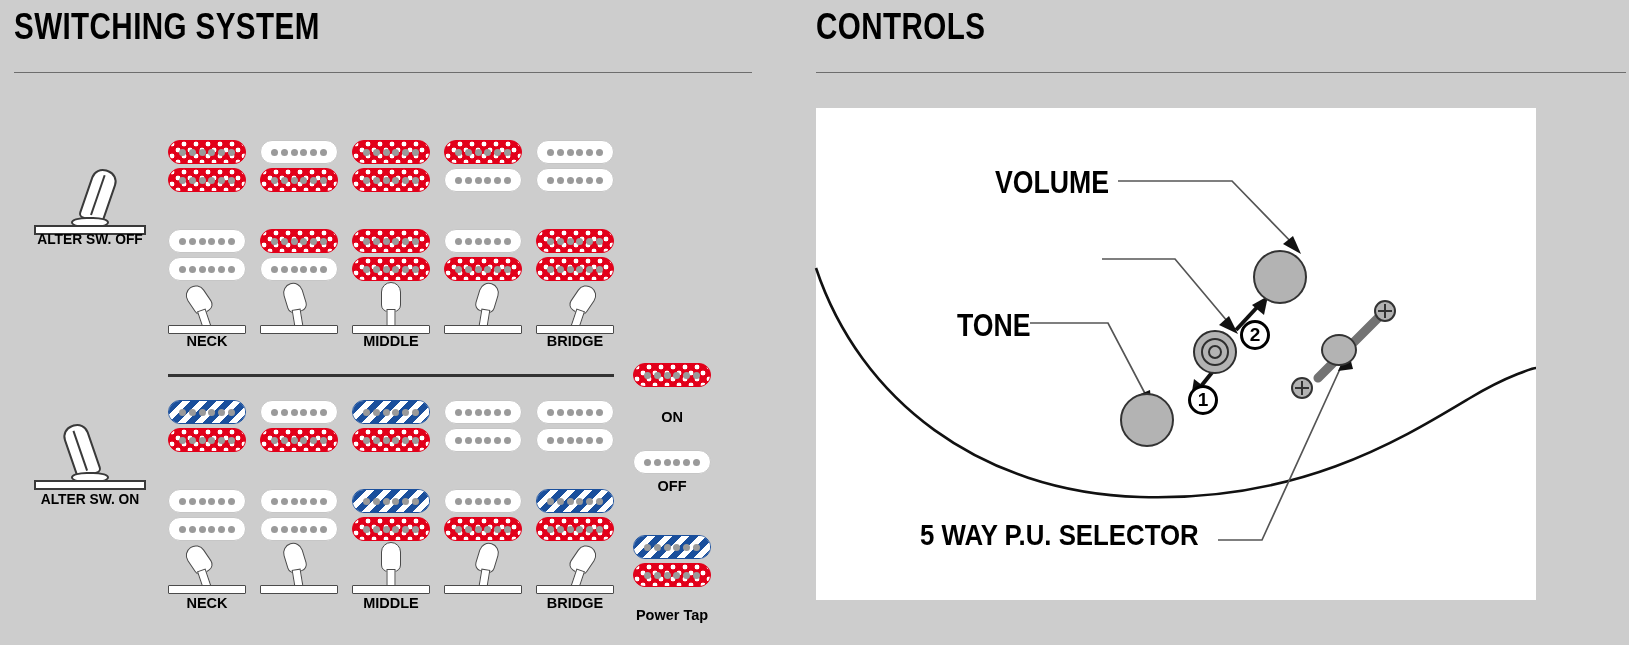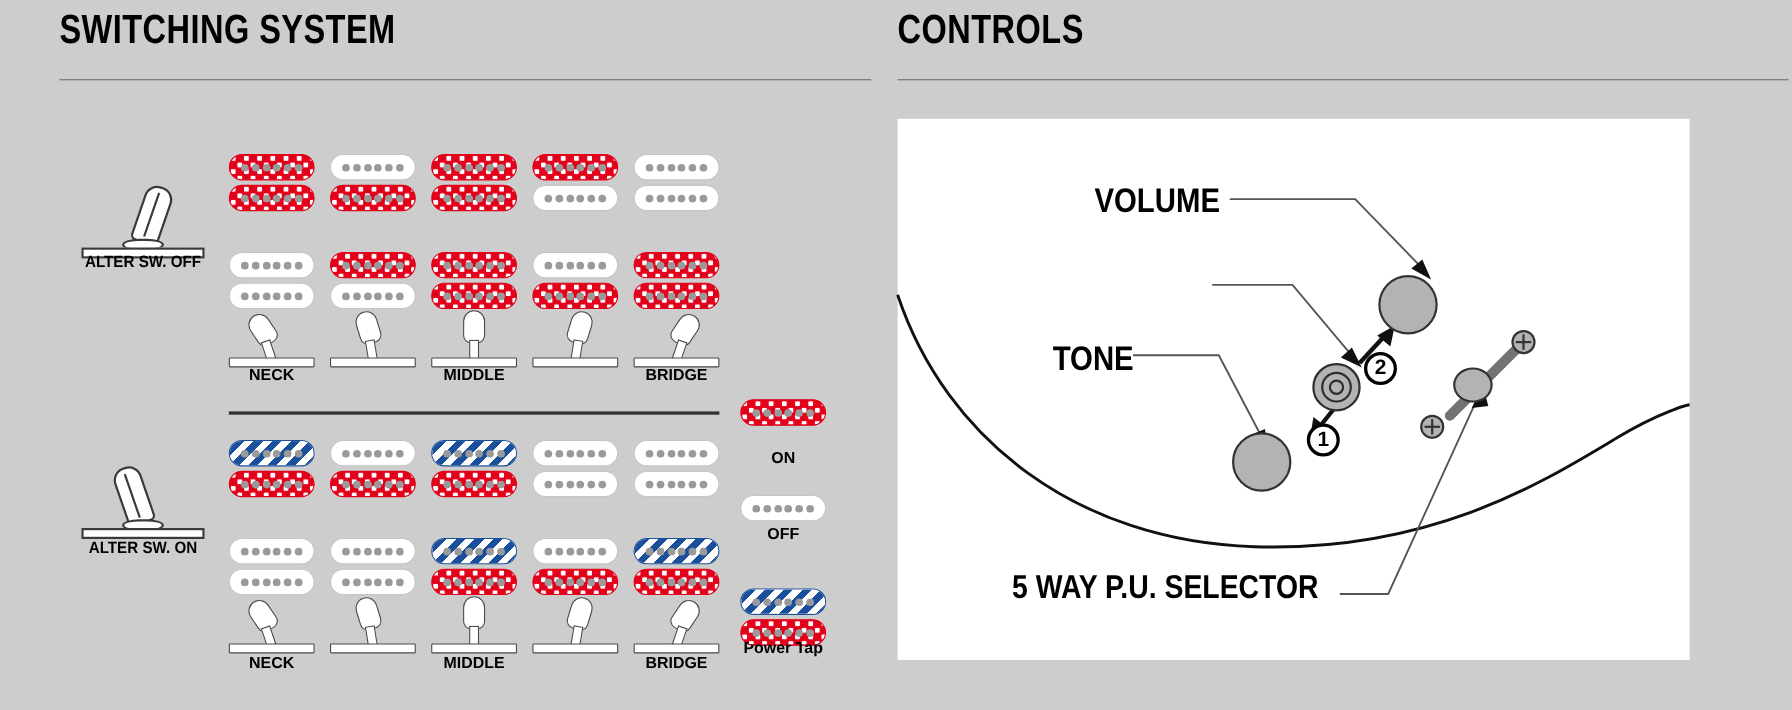--- a/index.html
+++ b/index.html
@@ -25,21 +25,21 @@
     transform-origin:left center;
     white-space:nowrap;
   }
   .rule{
     position:absolute;
     height:1px;
     background:#6d6d6d;
   }
 
   
-  #switching-panel{position:absolute;left:0;top:0;width:800px;height:645px;margin-left:40px;}
+  #switching-panel{position:absolute;left:0;top:0;width:800px;height:645px;}
   #controls-panel{position:absolute;left:810px;top:0;width:819px;height:645px;}
 
   .white-board{
     position:absolute;
     background:#ffffff;
     left:816px;top:108px;width:720px;height:492px;
   }
 
   
   .pickup{
@@ -744,21 +744,21 @@
           </div>
           <div class="coil on">
             <span class="pole"></span>
             <span class="pole"></span>
             <span class="pole"></span>
             <span class="pole"></span>
             <span class="pole"></span>
             <span class="pole"></span>
           </div>
         </div>
-        <div class="tiny-label" style="left: 627px; top: 582px; width: 90px;">Power Tap</div>
+        <div class="tiny-label" style="left: 627px; top: 607px; width: 90px;">Power Tap</div>
       </div>
   </section>
 
   <section id="controls-panel">
     <div class="panel-title" style="left:6px;top:6px;">CONTROLS</div>
     <div class="rule" style="left:6px;top:72px;width:810px;"></div>
   </section>
 
   <div class="white-board"></div>
 

